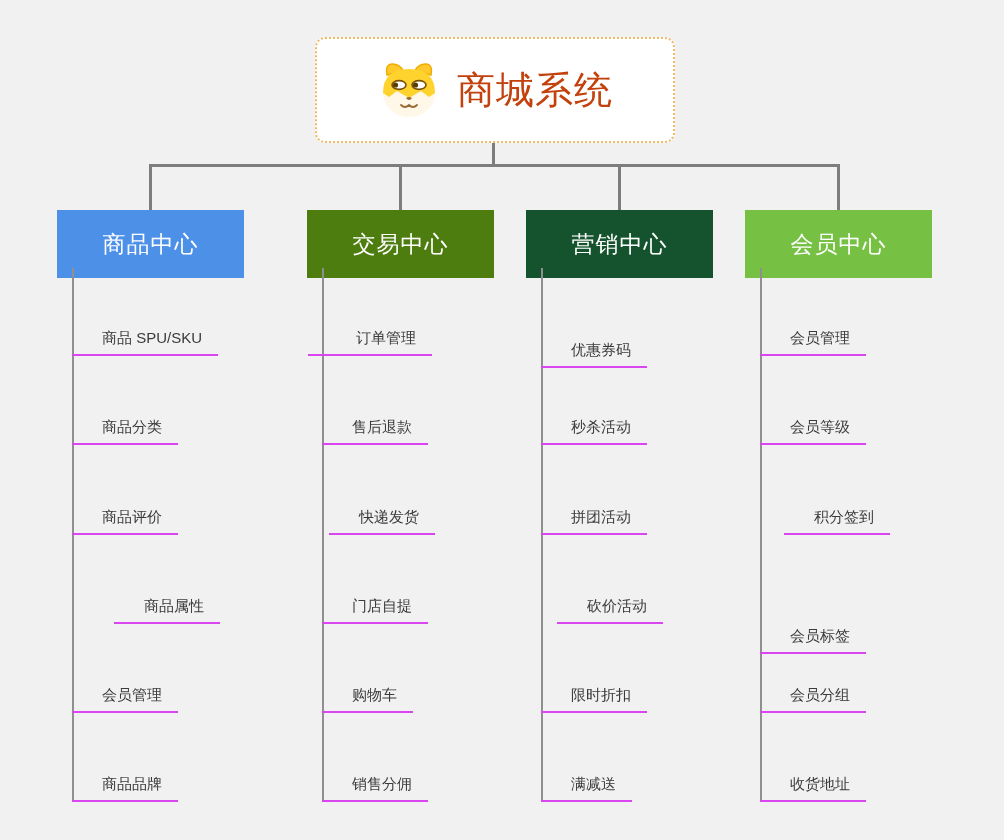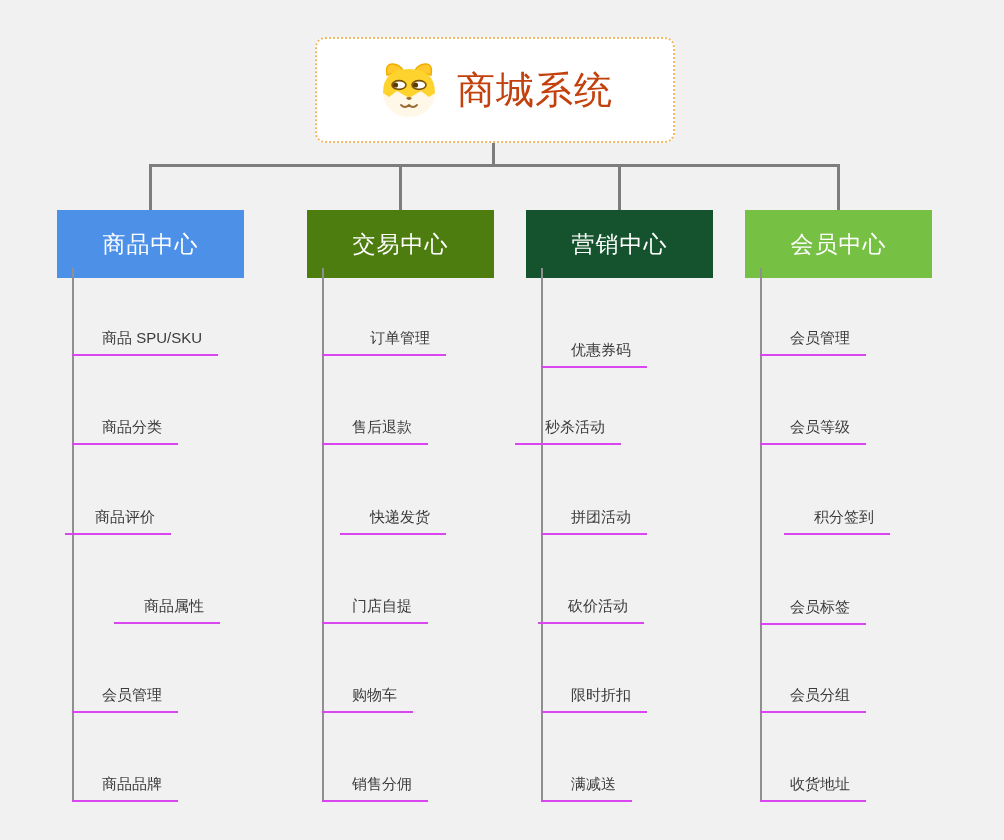--- a/index.html
+++ b/index.html
@@ -95,45 +95,45 @@
 
   <div class="line" style="left:492px;top:143px;width:3px;height:23px;"></div>
   <div class="line" style="left:149px;top:164px;width:691px;height:3px;"></div>
 
   <div id="branches">
       <div class="line" style="left: 149px; top: 164px; width: 3px; height: 46px;"></div>
       <div class="branch-header" style="left: 57px; background: rgb(77, 144, 232);">商品中心</div>
       <div class="subline" style="left: 72px; top: 268px; width: 2px; height: 534px;"></div>
       <div class="leaf-item" style="left: 72px; top: 314px;">商品 SPU/SKU</div>
       <div class="leaf-item" style="left: 72px; top: 403px; text-align: center;">商品分类</div>
-      <div class="leaf-item" style="left: 65px; top: 493px; text-align: right;">商品评价</div>
+      <div class="leaf-item" style="left: 72px; top: 493px; text-align: right;">商品评价</div>
       <div class="leaf-item" style="left: 72px; top: 582px; margin-left: 42px;">商品属性</div>
       <div class="leaf-item" style="left: 72px; top: 671px;">会员管理</div>
       <div class="leaf-item" style="left: 72px; top: 760px;">商品品牌</div>
       <div class="line" style="left: 399px; top: 164px; width: 3px; height: 46px;"></div>
       <div class="branch-header" style="left: 307px; background: #4d7c0f;">交易中心</div>
       <div class="subline" style="left: 322px; top: 268px; width: 2px; height: 534px;"></div>
-      <div class="leaf-item" style="left: 322px; top: 314px; padding-left: 48px;">订单管理</div>
+      <div class="leaf-item" style="left: 308px; top: 314px; padding-left: 48px;">订单管理</div>
       <div class="leaf-item" style="left: 322px; top: 403px;">售后退款</div>
-      <div class="leaf-item" style="left: 340px; top: 493px;">快递发货</div>
+      <div class="leaf-item" style="left: 329px; top: 493px;">快递发货</div>
       <div class="leaf-item" style="left: 322px; top: 582px;">门店自提</div>
       <div class="leaf-item" style="left: 322px; top: 671px;">购物车</div>
       <div class="leaf-item" style="left: 322px; top: 760px;">销售分佣</div>
       <div class="line" style="left: 618px; top: 164px; width: 3px; height: 46px;"></div>
       <div class="branch-header" style="left: 526px; background: #14532d;">营销中心</div>
       <div class="subline" style="left: 541px; top: 268px; width: 2px; height: 534px;"></div>
       <div class="leaf-item" style="left: 541px; top: 326px;">优惠券码</div>
-      <div class="leaf-item" style="left: 515px; top: 403px;">秒杀活动</div>
+      <div class="leaf-item" style="left: 541px; top: 403px;">秒杀活动</div>
       <div class="leaf-item" style="left: 541px; top: 493px;">拼团活动</div>
-      <div class="leaf-item" style="left: 538px; top: 582px;">砍价活动</div>
+      <div class="leaf-item" style="left: 557px; top: 582px;">砍价活动</div>
       <div class="leaf-item" style="left: 541px; top: 671px;">限时折扣</div>
       <div class="leaf-item" style="left: 541px; top: 760px;">满减送</div>
       <div class="line" style="left: 837px; top: 164px; width: 3px; height: 46px;"></div>
       <div class="branch-header" style="left: 745px; background: rgb(118, 192, 67);">会员中心</div>
       <div class="subline" style="left: 760px; top: 268px; width: 2px; height: 534px;"></div>
       <div class="leaf-item" style="left: 760px; top: 314px;">会员管理</div>
       <div class="leaf-item" style="left: 760px; top: 403px;">会员等级</div>
       <div class="leaf-item" style="left: 760px; top: 493px; margin-left: 24px;">积分签到</div>
-      <div class="leaf-item" style="left: 760px; top: 583px;">会员标签</div>
+      <div class="leaf-item" style="left: 760px; top: 612px;">会员标签</div>
       <div class="leaf-item" style="left: 760px; top: 671px;">会员分组</div>
       <div class="leaf-item" style="left: 760px; top: 760px;">收货地址</div>
     </div>
 </div>
 
 </body></html>

